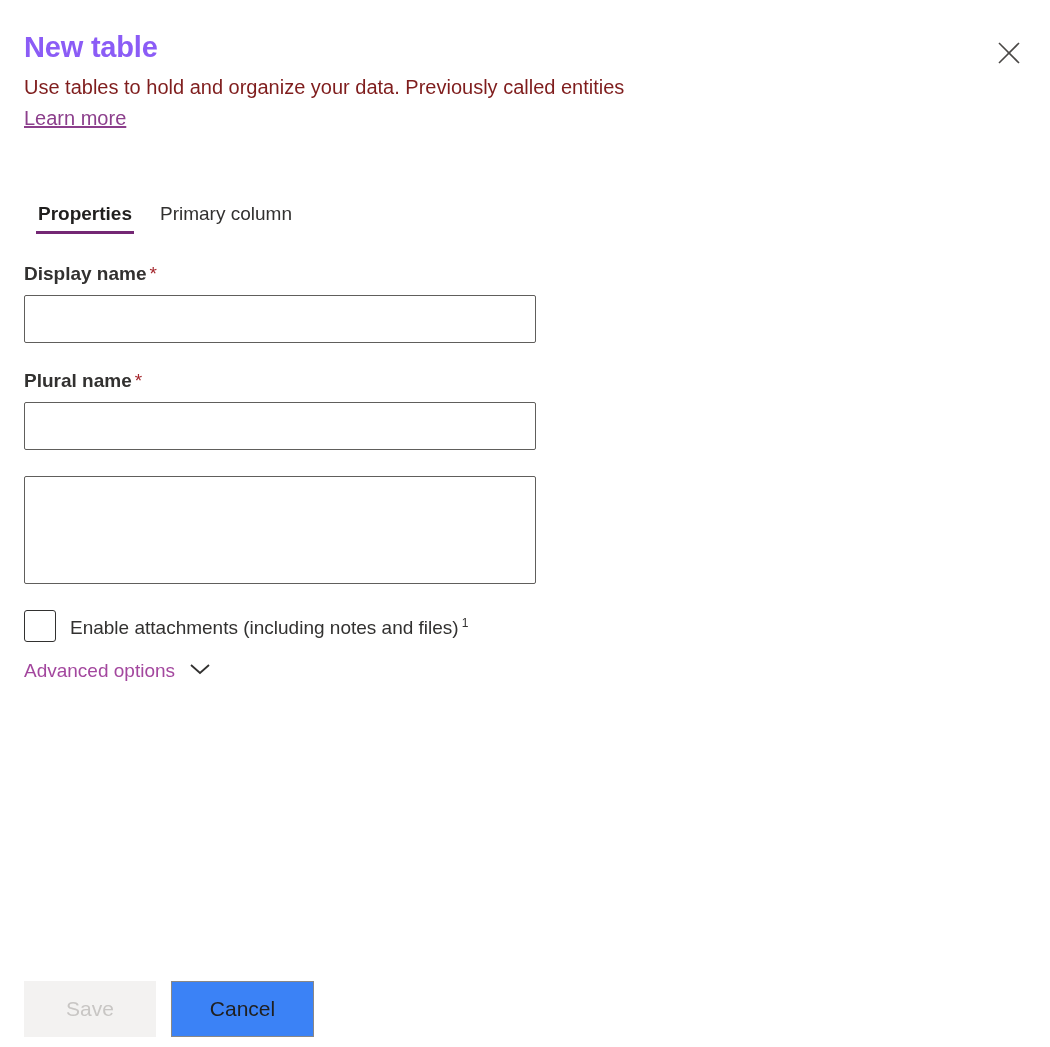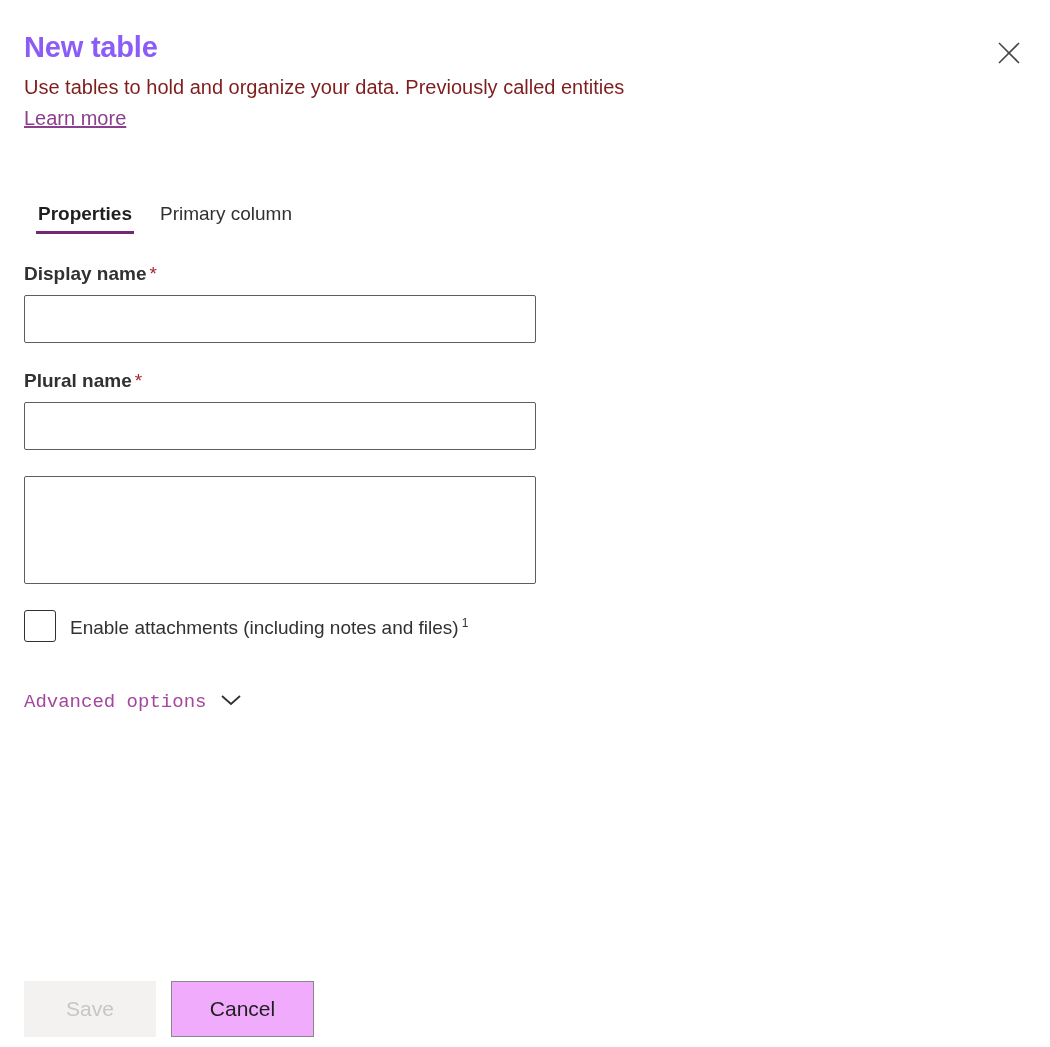--- a/index.html
+++ b/index.html
@@ -184,24 +184,23 @@
     font-size: 12px;
     vertical-align: super;
     color: #323130;
     margin-left: 3px;
   }
 
   
   .advanced-options {
     display: flex;
     align-items: center;
-    margin-top: 48px;
+    margin-top: 17px;
     cursor: pointer;
     width: fit-content;
-    font-family: Liberation Mono, monospace;
   }
   .advanced-options-label {
     font-size: 19px;
     line-height: 24px;
     color: #a3479e;
   }
   .chevron {
     margin-left: 14px;
     display: block;
   }
@@ -225,21 +224,21 @@
     padding: 0 18px;
     cursor: pointer;
   }
   .btn-save {
     background: #f3f2f1;
     color: #c8c6c4;
     border: 1px solid #f3f2f1;
     cursor: default;
   }
   .btn-cancel {
-    background: #f0abfc;
+    background: #3b82f6;
     color: #201f1e;
     border: 1px solid #8a8886;
     min-width: 143px;
   }
 </style>
 </head>
 <body>
 
 <div class="panel">
 

